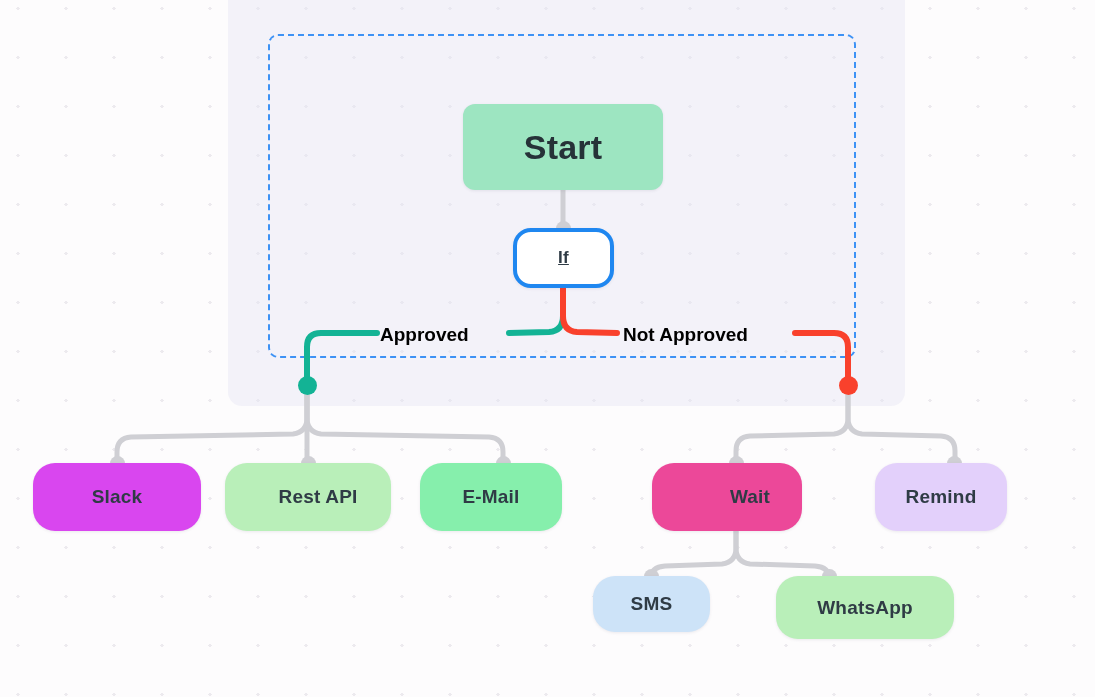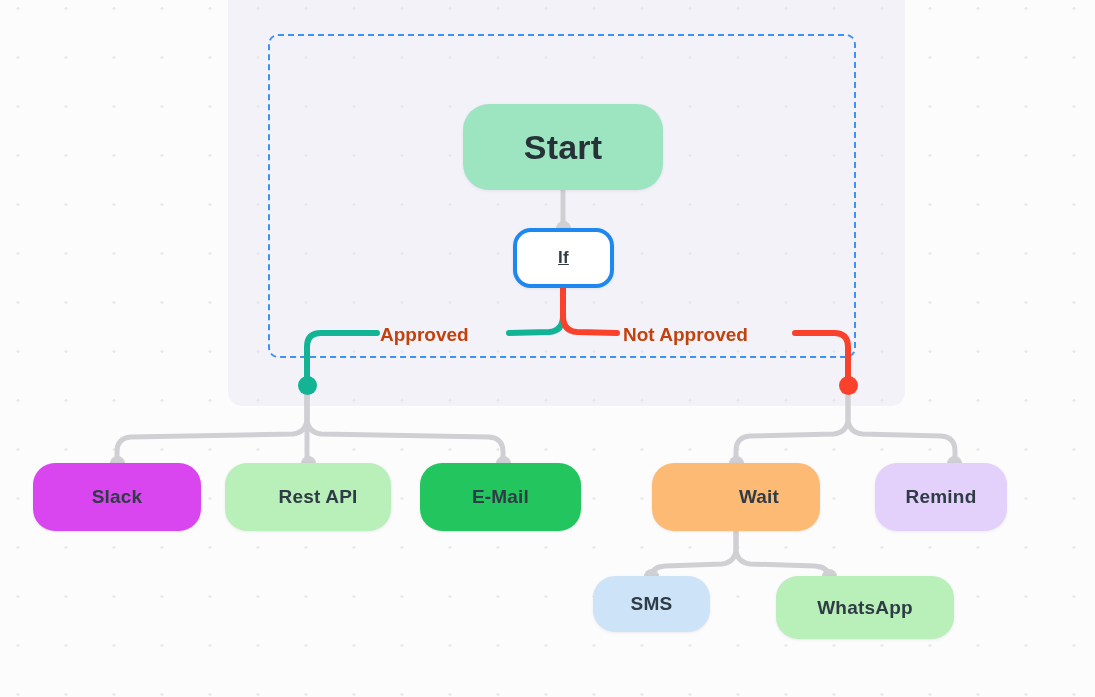--- a/index.html
+++ b/index.html
@@ -66,21 +66,21 @@
     font-weight: bold;
     color: #2f3b45;
     letter-spacing: 0.2px;
     box-shadow: 0 1px 3px rgba(80,70,100,0.10);
   }
 
   .node-start {
     left: 463px; top: 104px;
     width: 200px; height: 86px;
     background: #9de5c1;
-    border-radius: 26px;
+    border-radius: 12px;
     font-size: 34px;
     color: #263238;
   }
 
   .node-if {
     left: 513px; top: 228px;
     width: 101px; height: 60px;
     background: #ffffff;
     border: 4px solid #1f87f0;
     border-radius: 18px;
@@ -90,31 +90,31 @@
   }
 
   .node-sm {
     height: 68px;
     border-radius: 22px;
     font-size: 19px;
   }
 
   .node-slack    { left: 33px;  top: 463px; width: 168px; background: #d946ef; }
   .node-restapi  { left: 225px; top: 463px; width: 166px; background: #b9efb9; padding-left: 20px; }
-  .node-email    { left: 420px; top: 463px; width: 161px; background: #22c55e; }
-  .node-wait     { left: 652px; top: 463px; width: 168px; background: #fdba74; padding-left: 46px; }
+  .node-email    { left: 420px; top: 463px; width: 142px; background: #86efac; }
+  .node-wait     { left: 652px; top: 463px; width: 150px; background: #ec4899; padding-left: 46px; }
   .node-remind   { left: 875px; top: 463px; width: 132px; background: #e3d0fb; }
   .node-sms      { left: 593px; top: 576px; width: 117px; height: 56px; background: #cde3f8; font-size: 19px; }
   .node-whatsapp { left: 740px; top: 576px; width: 178px; height: 63px; background: #b9efb9; font-size: 19px; margin-left: 36px; }
 
   .branch-label {
     position: absolute;
     font-size: 19px;
     font-weight: bold;
-    color: #c2410c;
+    color: #000000;
     white-space: nowrap;
   }
   #label-approved     { left: 380px; top: 324px; }
   #label-not-approved { left: 623px; top: 324px; }
 
   .dot {
     position: absolute;
     border-radius: 50%;
   }
   #dot-approved     { left: 298px; top: 376px; width: 19px; height: 19px; background: #13b395; }

